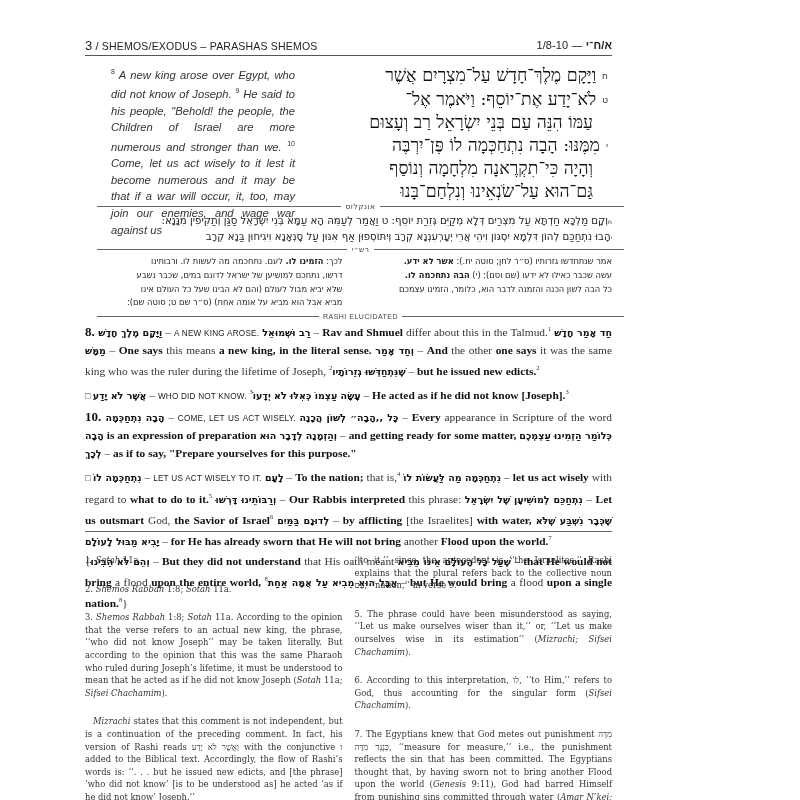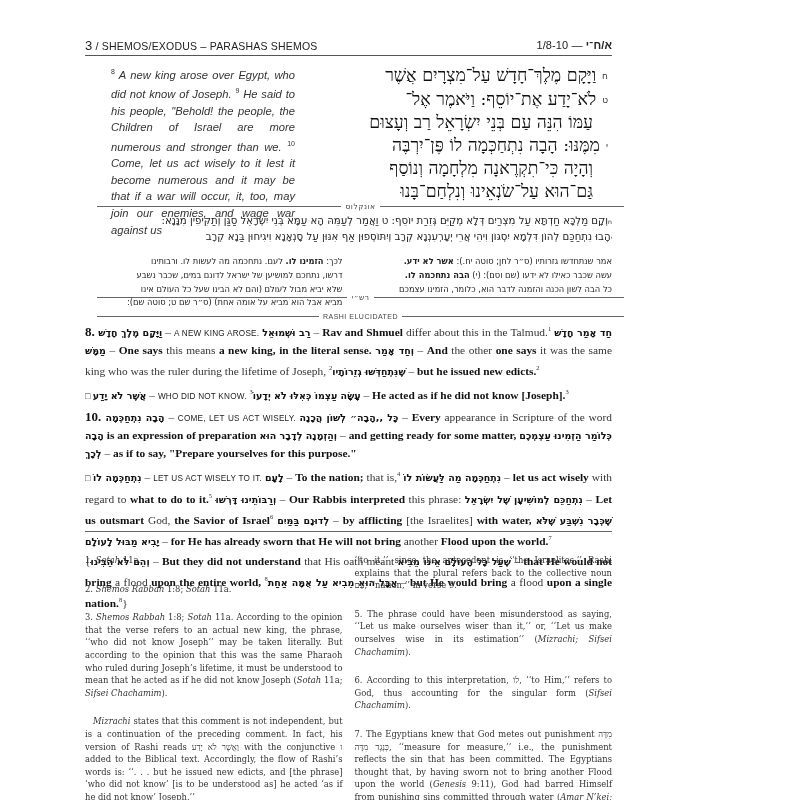--- a/index.html
+++ b/index.html
@@ -97,21 +97,21 @@
   </div>
 
   <div class="divider" style="top:200px;">
     <span>אונקלוס</span>
   </div>
   <div class="onkelos">
     <span class="line"><span class="vnum">ח</span><span>וְקָם מַלְכָּא חַדְתָּא עַל מִצְרַיִם דְּלָא מְקַיֵּם גְּזֵרַת יוֹסֵף: ט וַאֲמַר לְעַמֵּהּ הָא עַמָּא בְּנֵי יִשְׂרָאֵל סַגַּן וְתַקִּיפִין מִנָּנָא:</span></span>
     <span class="line"><span class="vnum">י</span><span>הָבוּ נִתְחַכַּם לְהוֹן דִּלְמָא יִסְגּוֹן וִיהֵי אֲרֵי יְעָרְעִנְנָא קְרָב וְיִתּוֹסְפוּן אַף אִנּוּן עַל סָנְאָנָא וִיגִיחוּן בַּנָא קְרָב</span></span>
   </div>
 
-  <div class="divider" style="top:243px;margin-top:48px;">
+  <div class="divider" style="top:243px;">
     <span>רש״י</span>
   </div>
   <div class="rashi-heb">
     <div class="col">
       <span class="line"><span>אמר שנתחדשו גזרותיו (ס״ר לחן; סוטה יח.): </span><b>אשר לא ידע.</b></span>
       <span class="line"><span>עשה שכבר כאילו לא ידעו (שם וסם): (י) </span><b>הבה נתחכמה לו.</b></span>
       <span class="line"><span>כל הבה לשון הכנה והזמנה לדבר הוא, כלומר, הזמינו עצמכם</span></span>
     </div>
     <div class="col">
       <span class="line"><span>לכך: </span><b>הזמינו לו.</b><span> לעם. נתחכמה מה לעשות לו. ורבותינו</span></span>

